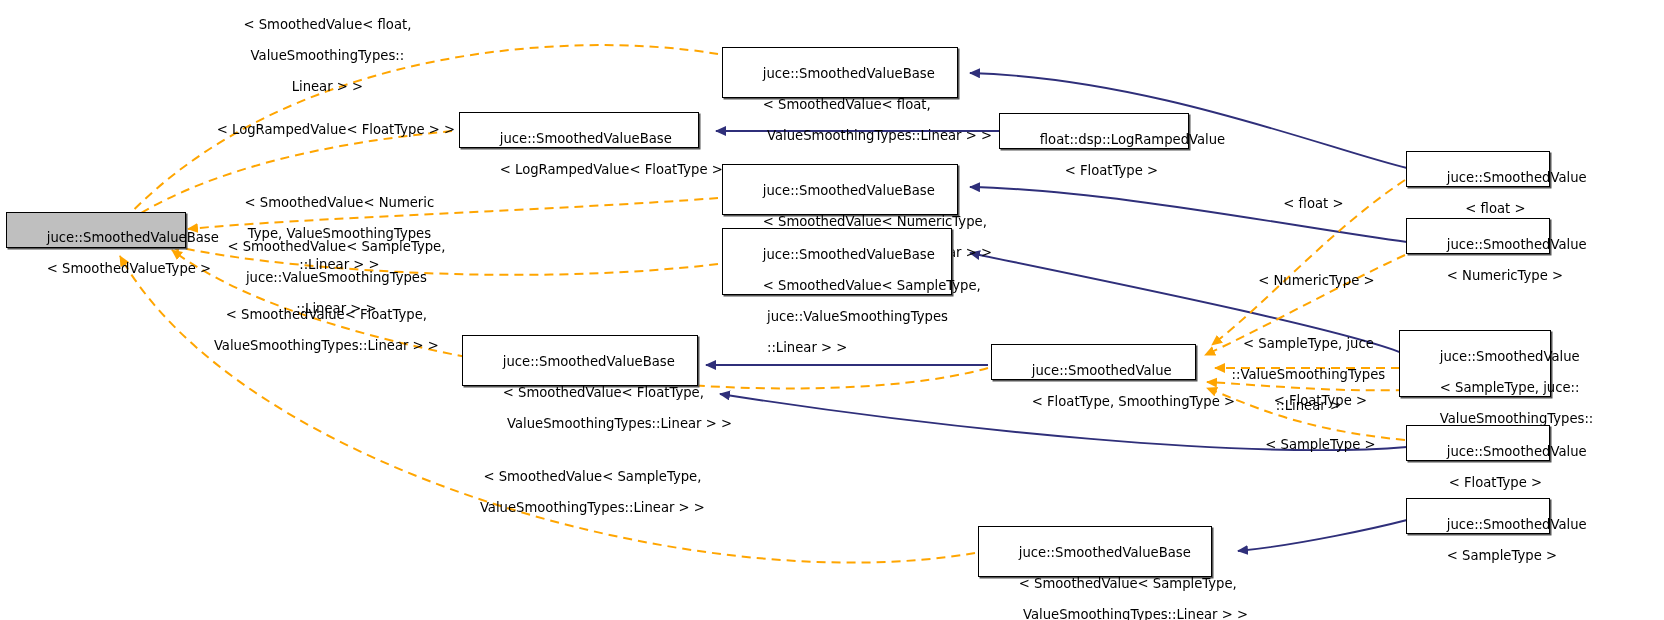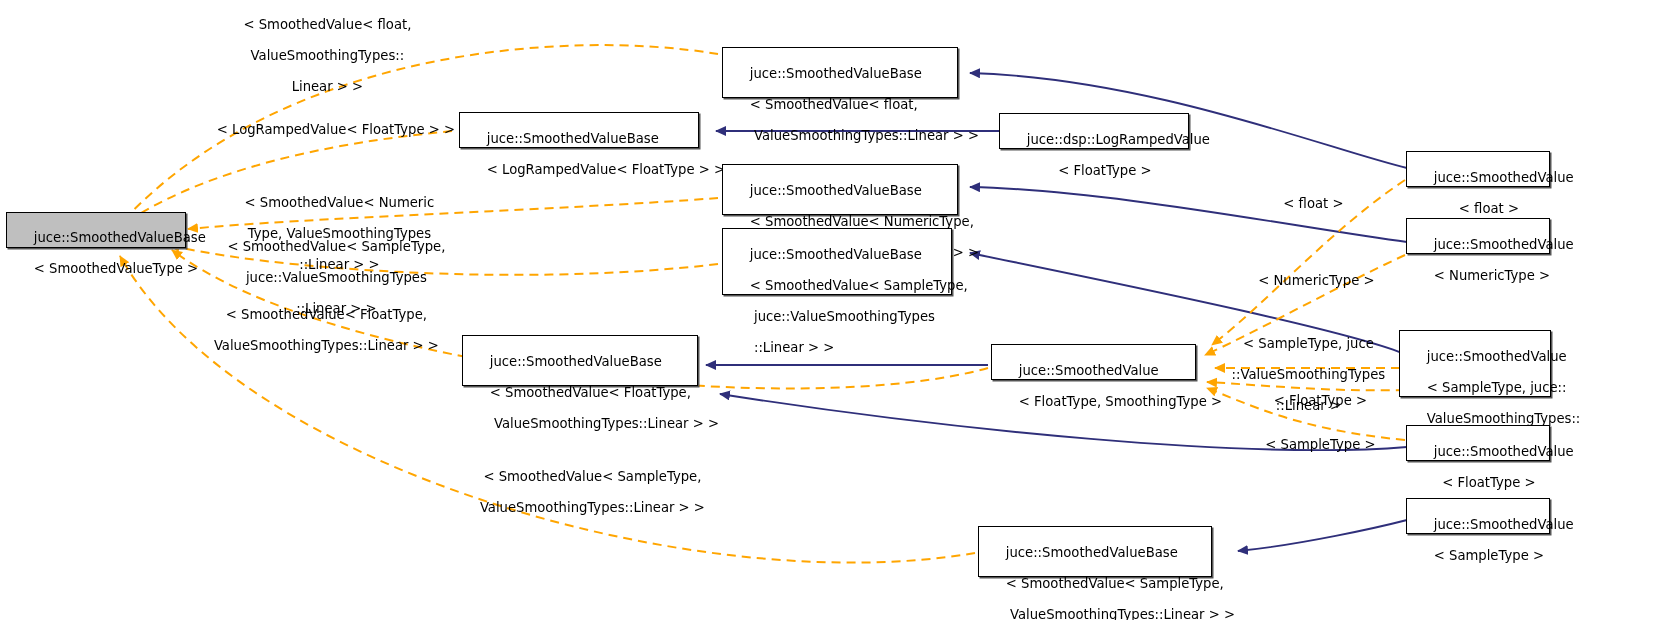--- a/index.html
+++ b/index.html
@@ -18,21 +18,21 @@
 
   .node{
     position:absolute;
     box-sizing:border-box;
     background:#ffffff;
     border:1px solid #000000;
     color:#000000;
     font-size:13.2px;
     line-height:15.4px;
     white-space:pre;
-    padding:3px 5px 3px 10px;
+    padding:3px 5px 3px 23px;
     box-shadow:1.5px 1.5px 0 0 #555555;
   }
   .node.root{
     background:#bfbfbf;
     border:1px solid #000000;
     text-align:center;
   }
   .node.center{text-align:center;}
   .node.leftal{text-align:left;}
 
@@ -97,21 +97,21 @@
     <span>&lt; SmoothedValue&lt; float,</span><br>
     <span> ValueSmoothingTypes::Linear &gt; &gt;</span>
   </div>
 
   <div class="node leftal" style="left:459px;top:112px;width:240px;height:36px;">
     <span>juce::SmoothedValueBase</span><br>
     <span>&lt; LogRampedValue&lt; FloatType &gt; &gt;</span>
   </div>
 
   <div class="node center" style="left:999px;top:113px;width:190px;height:36px;">
-    <span>juce::dsp::LogRampedValue</span><br>
+    <span>float::dsp::LogRampedValue</span><br>
     <span>&lt; FloatType &gt;</span>
   </div>
 
   <div class="node leftal" style="left:722px;top:164px;width:236px;height:51px;">
     <span>juce::SmoothedValueBase</span><br>
     <span>&lt; SmoothedValue&lt; NumericType,</span><br>
     <span> ValueSmoothingTypes::Linear &gt; &gt;</span>
   </div>
 
   <div class="node leftal" style="left:722px;top:228px;width:230px;height:67px;">

